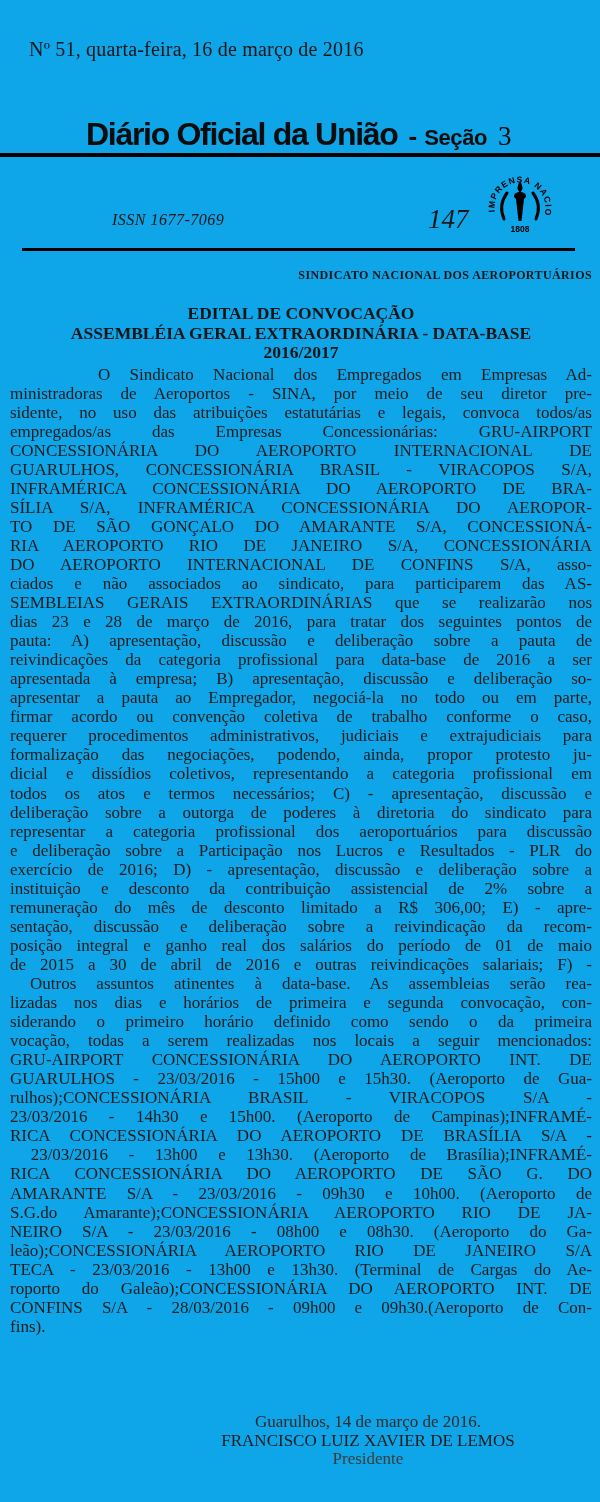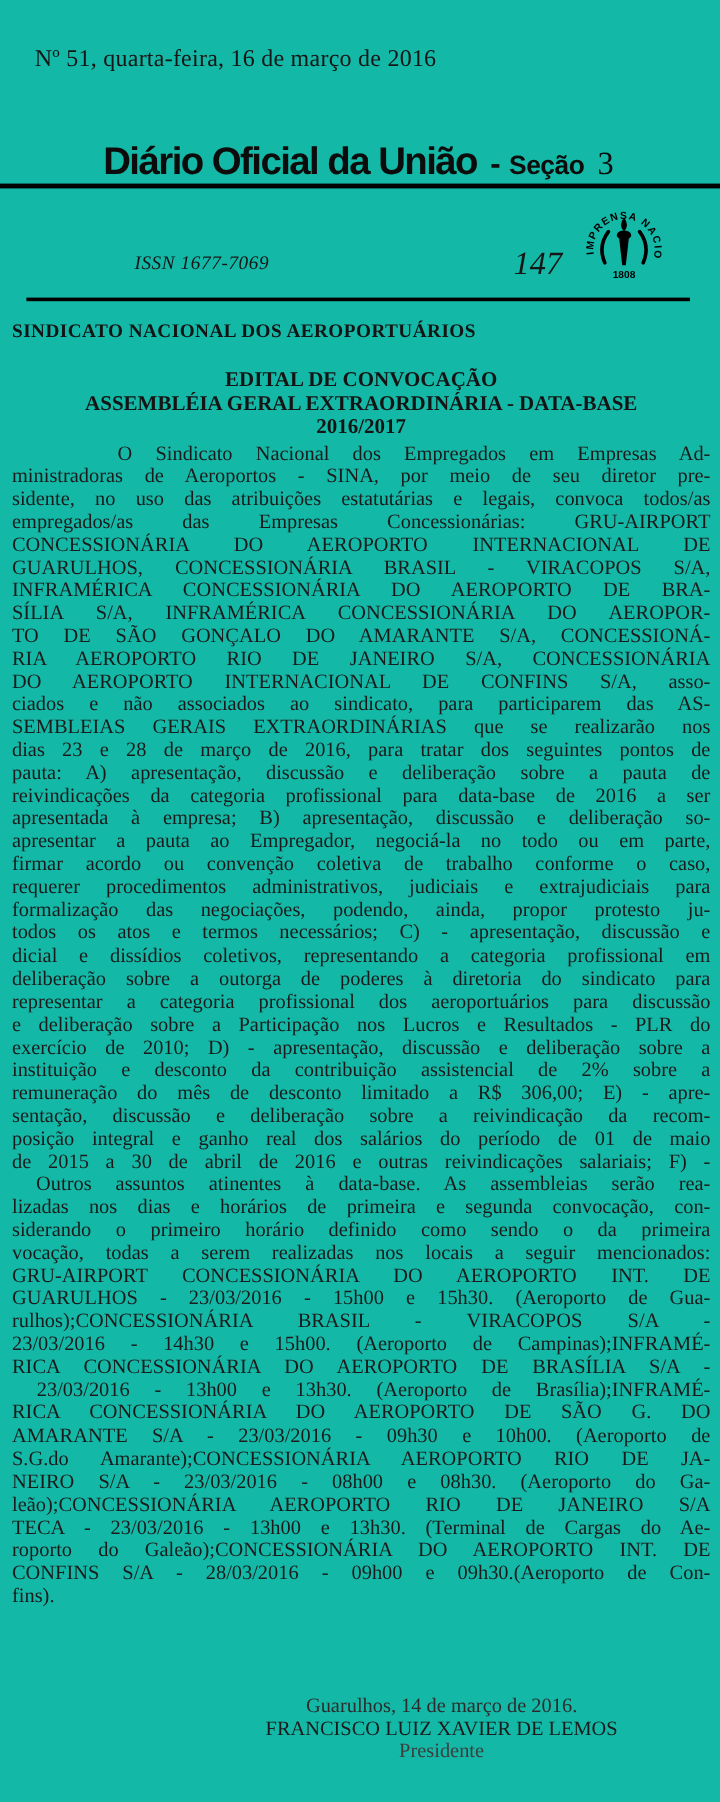--- a/index.html
+++ b/index.html
@@ -1,37 +1,37 @@
 <!DOCTYPE html>
 <html><head>
 <meta charset="utf-8">
 <style>
   html,body{margin:0;padding:0;background:#ffffff;}
-  .page{position:relative;width:600px;height:1502px;background:#14b8a6;overflow:hidden;
+  .page{position:relative;width:600px;height:1502px;background:#0ea5e9;overflow:hidden;
         font-family:"Liberation Serif", serif;color:#1a1a1a;}
 
   .edition-line{position:absolute;left:29px;top:38px;font-size:20px;letter-spacing:0.2px;color:#161616;}
 
   .masthead{position:absolute;left:86px;top:116px;display:flex;align-items:baseline;
             font-family:"Liberation Sans", sans-serif;font-weight:bold;color:#0c0c0c;white-space:nowrap;}
   .mast-title{font-size:32px;letter-spacing:-1.3px;}
   .mast-sep{font-size:26px;margin:0 7px 0 11px;}
   .mast-section{font-size:22px;letter-spacing:-0.4px;}
   .mast-secnum{font-family:"Liberation Serif", serif;font-weight:normal;font-size:27px;margin-left:11px;}
 
   .rule-thick{position:absolute;left:0;top:153px;width:600px;height:4px;background:#000;}
   .rule-thin{position:absolute;left:22px;top:248px;width:553px;height:3px;background:#000;}
 
   .issn{position:absolute;left:112px;top:211px;font-size:16px;font-style:italic;color:#161616;letter-spacing:0.5px;}
   .page-number{position:absolute;left:428px;top:204px;font-size:27px;font-style:italic;color:#161616;}
 
   .seal{position:absolute;left:486px;top:163px;}
 
   .article{position:absolute;left:10px;top:268px;width:582px;}
-  .org-title{text-align:left;font-weight:bold;font-size:16px;letter-spacing:0.4px;
+  .org-title{text-align:right;font-weight:bold;font-size:12px;letter-spacing:0.4px;
              color:#141414;margin:0 0 21px 0;white-space:nowrap;}
   .doc-title{text-align:center;font-weight:bold;font-size:17.5px;line-height:19.5px;
              color:#141414;margin:0 0 2px 0;}
   .doc-title div{white-space:nowrap;}
 
   .body-block{width:582px;}
   .body-line{font-size:17px;line-height:19.05px;color:#1b1b1b;
              text-align:justify;text-align-last:justify;white-space:nowrap;}
   .body-line:first-child{text-indent:88px;}
   .body-line:last-child{text-align-last:left;}
@@ -103,26 +103,26 @@
         <div class="body-line">ciados e não associados ao sindicato, para participarem das AS-</div>
         <div class="body-line">SEMBLEIAS GERAIS EXTRAORDINÁRIAS que se realizarão nos</div>
         <div class="body-line">dias 23 e 28 de março de 2016, para tratar dos seguintes pontos de</div>
         <div class="body-line">pauta: A) apresentação, discussão e deliberação sobre a pauta de</div>
         <div class="body-line">reivindicações da categoria profissional para data-base de 2016 a ser</div>
         <div class="body-line">apresentada à empresa; B) apresentação, discussão e deliberação so-</div>
         <div class="body-line">apresentar a pauta ao Empregador, negociá-la no todo ou em parte,</div>
         <div class="body-line">firmar acordo ou convenção coletiva de trabalho conforme o caso,</div>
         <div class="body-line">requerer procedimentos administrativos, judiciais e extrajudiciais para</div>
         <div class="body-line">formalização das negociações, podendo, ainda, propor protesto ju-</div>
+        <div class="body-line">dicial e dissídios coletivos, representando a categoria profissional em</div>
         <div class="body-line">todos os atos e termos necessários; C) - apresentação, discussão e</div>
-        <div class="body-line">dicial e dissídios coletivos, representando a categoria profissional em</div>
         <div class="body-line">deliberação sobre a outorga de poderes à diretoria do sindicato para</div>
         <div class="body-line">representar a categoria profissional dos aeroportuários para discussão</div>
         <div class="body-line">e deliberação sobre a Participação nos Lucros e Resultados - PLR do</div>
-        <div class="body-line">exercício de 2010; D) - apresentação, discussão e deliberação sobre a</div>
+        <div class="body-line">exercício de 2016; D) - apresentação, discussão e deliberação sobre a</div>
         <div class="body-line">instituição e desconto da contribuição assistencial de 2% sobre a</div>
         <div class="body-line">remuneração do mês de desconto limitado a R$ 306,00; E) - apre-</div>
         <div class="body-line">sentação, discussão e deliberação sobre a reivindicação da recom-</div>
         <div class="body-line">posição integral e ganho real dos salários do período de 01 de maio</div>
         <div class="body-line">de 2015 a 30 de abril de 2016 e outras reivindicações salariais; F) -</div>
         <div class="body-line">&nbsp;Outros assuntos atinentes à data-base. As assembleias serão rea-</div>
         <div class="body-line">lizadas nos dias e horários de primeira e segunda convocação, con-</div>
         <div class="body-line">siderando o primeiro horário definido como sendo o da primeira</div>
         <div class="body-line">vocação, todas a serem realizadas nos locais a seguir mencionados:</div>
         <div class="body-line">GRU-AIRPORT CONCESSIONÁRIA DO AEROPORTO INT. DE</div>

